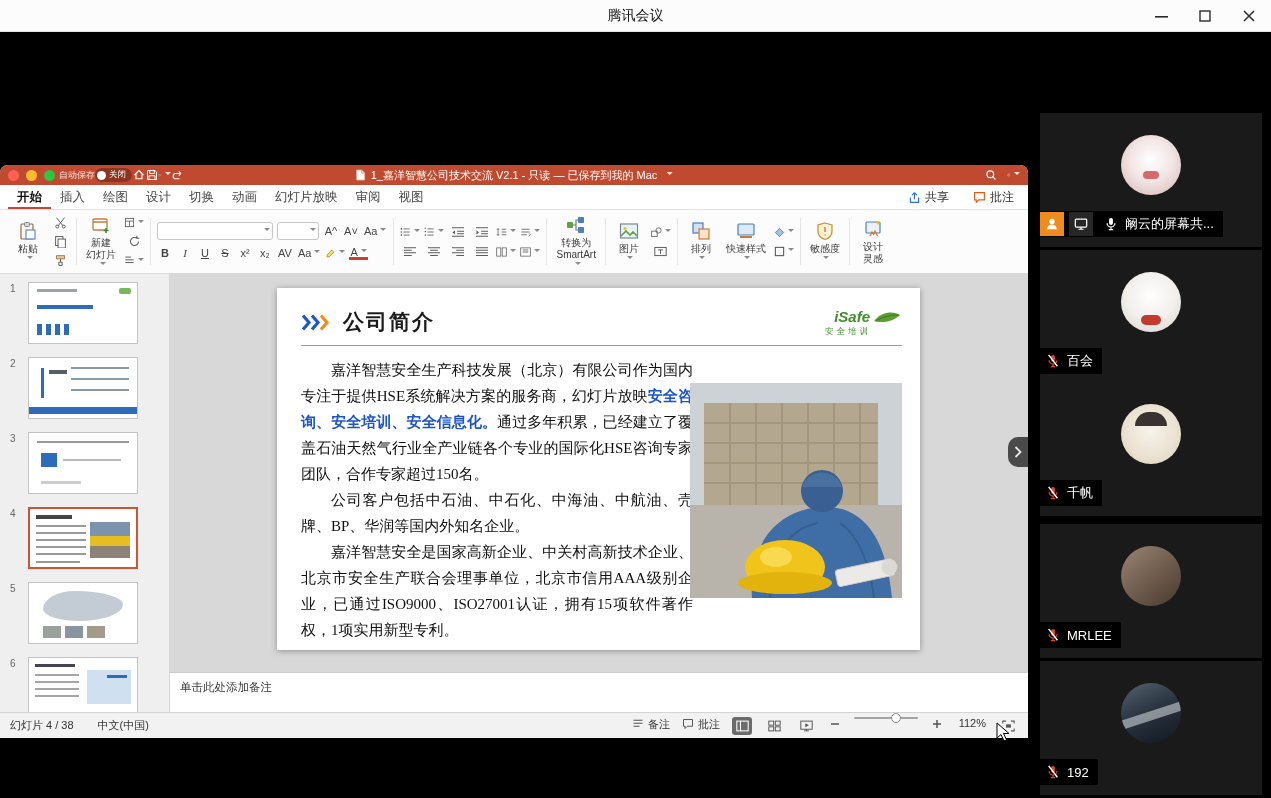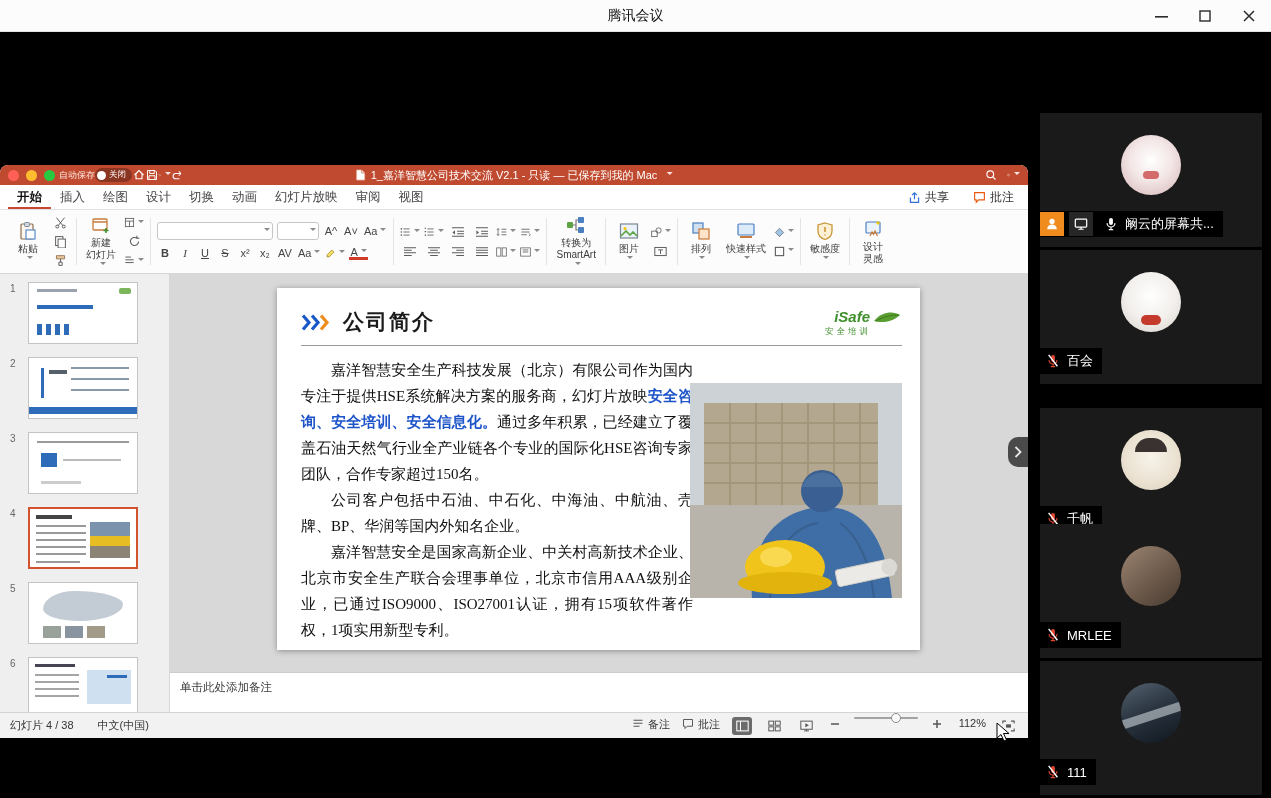--- a/index.html
+++ b/index.html
@@ -136,21 +136,21 @@
   .zknob { position:absolute; left:66%; top:50%; transform:translate(-50%,-50%); width:10px; height:10px;
            border-radius:50%; background:#fbfbfb; border:1px solid #8b8b8b; }
   .zpct { min-width:30px; text-align:right; }
   
   .collapse { position:absolute; left:1008px; top:405px; width:20px; height:30px; background:#4a4a4a;
               border-radius:10px 0 0 10px; display:flex; align-items:center; justify-content:center; }
   .cursor { position:absolute; left:996px; top:690px; }
   
   .sidebar { position:absolute; left:1028px; top:0; right:0; bottom:0; background:#000; }
   .tile { position:absolute; left:12px; width:222px; height:134px; background:#1a1a1a; }
-  .t1{ top:81px; } .t2{ top:218px; } .t3{ top:376px; } .t4{ top:492px; } .t5{ top:629px; }
+  .t1{ top:81px; } .t2{ top:218px; } .t3{ top:350px; } .t4{ top:492px; } .t5{ top:629px; }
   .av { width:60px; height:60px; border-radius:50%; margin:22px auto 0; position:relative; overflow:hidden; }
   .av1 { background:radial-gradient(circle at 50% 42%,#fff 0%,#f3e6e6 45%,#e4cdcd 72%,#d4b6b6 100%); }
   .av1::after { content:""; position:absolute; left:50%; top:36px; transform:translateX(-50%);
                 width:16px; height:8px; border-radius:4px; background:#d46a6a; }
   .av2 { background:radial-gradient(circle at 50% 40%,#ffffff 0%,#f2efec 52%,#d8d2cc 100%); }
   .av2::after { content:""; position:absolute; left:50%; bottom:7px; transform:translateX(-50%);
                 width:20px; height:10px; border-radius:5px; background:#c43b2e; }
   .av3 { background:radial-gradient(circle at 50% 46%,#f7f3ea 0%,#ebe2d2 56%,#d8ceb9 100%); }
   .av3::before { content:""; position:absolute; top:8px; left:14px; width:32px; height:14px;
                  border-radius:16px 16px 0 0; background:#3a3230; }
@@ -804,19 +804,19 @@
       <div class="tile t5">
         <div class="av av5"></div>
         <div class="chip">
           <span class="micpad">
             <svg width="12" height="14" viewBox="0 0 12 16">
                 <rect x="3.8" y="1" width="4.4" height="8" rx="2.2" fill="#e0452f"></rect>
                 <path d="M1.5 7 a4.5 4.5 0 0 0 9 0 M6 11.5 v2.5 M3.5 14.5 h5" fill="none" stroke="#e0452f" stroke-width="1.3"></path>
                 <path d="M1 1 L11 14" stroke="#fff" stroke-width="1.6"></path>
               </svg>
           </span>
-          <span class="pname">111</span>
+          <span class="pname">192</span>
         </div>
       </div>
 
     </div>
   </div>
 </div>
 
 </body></html>

